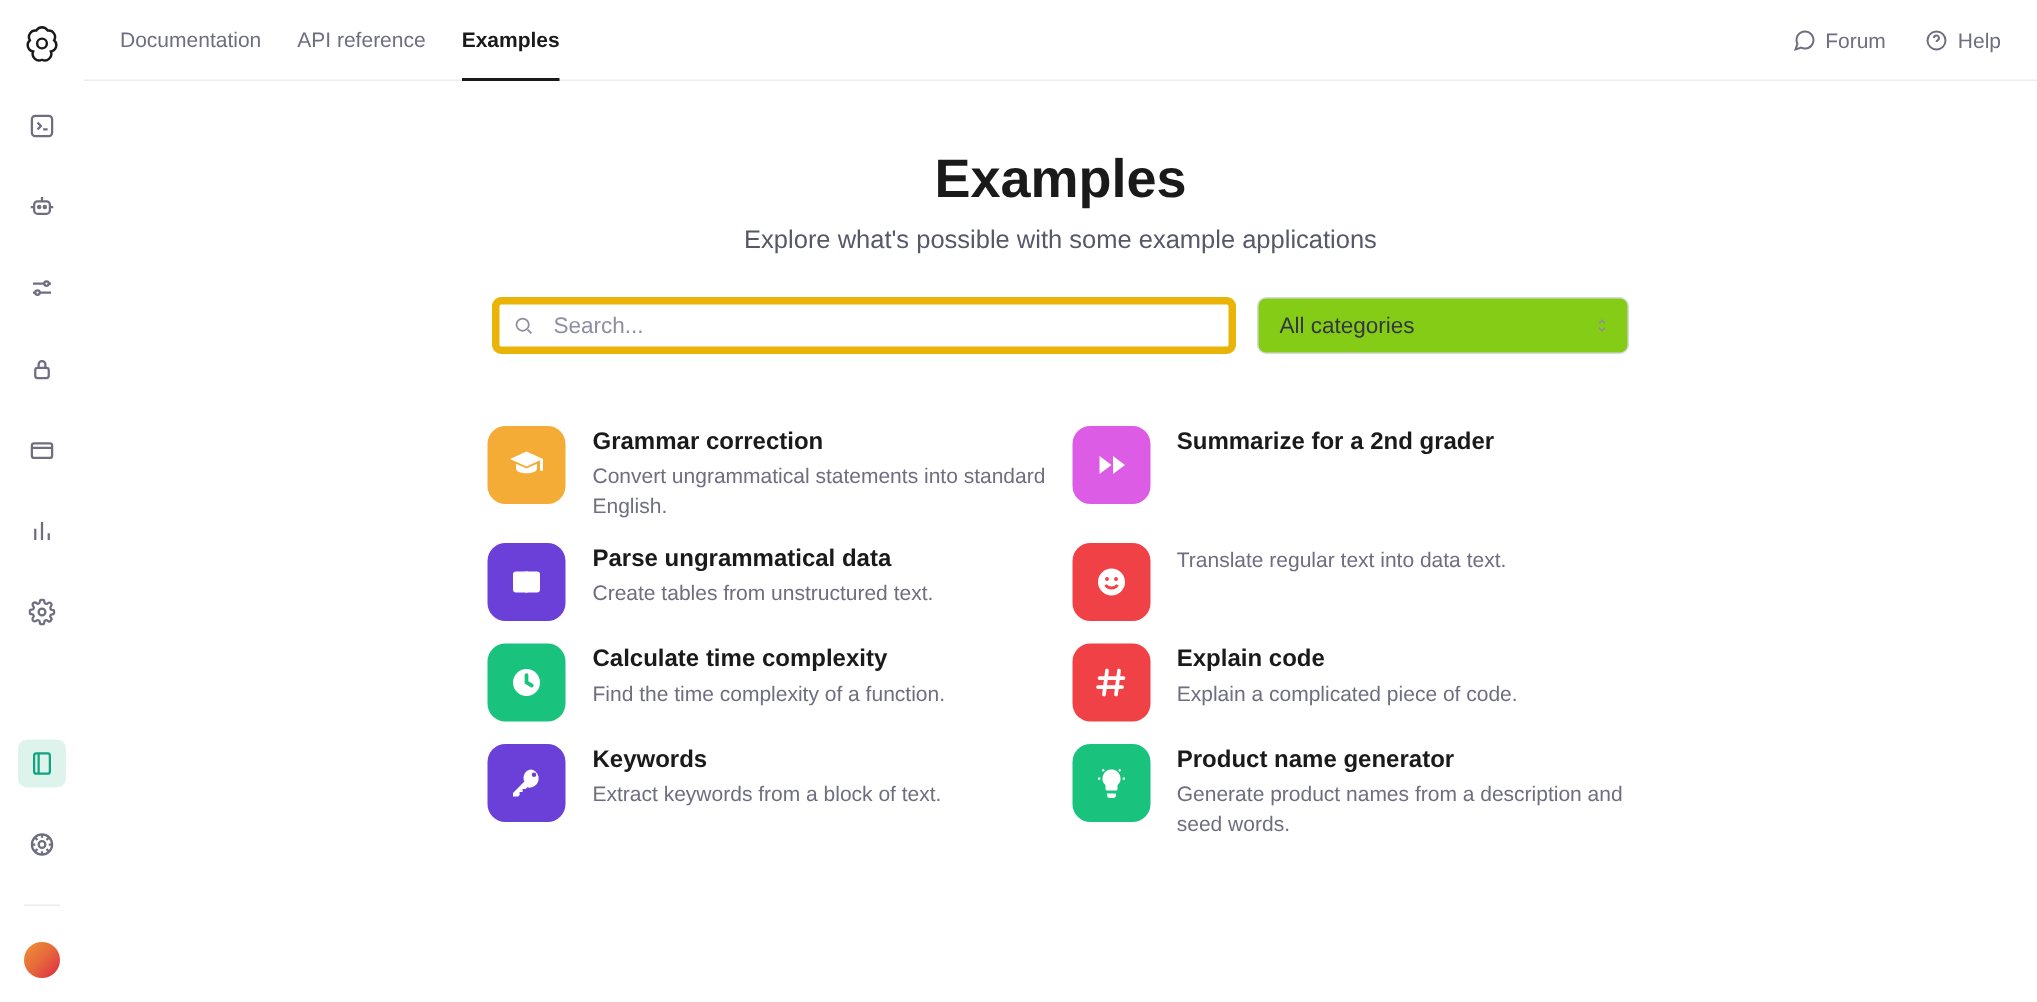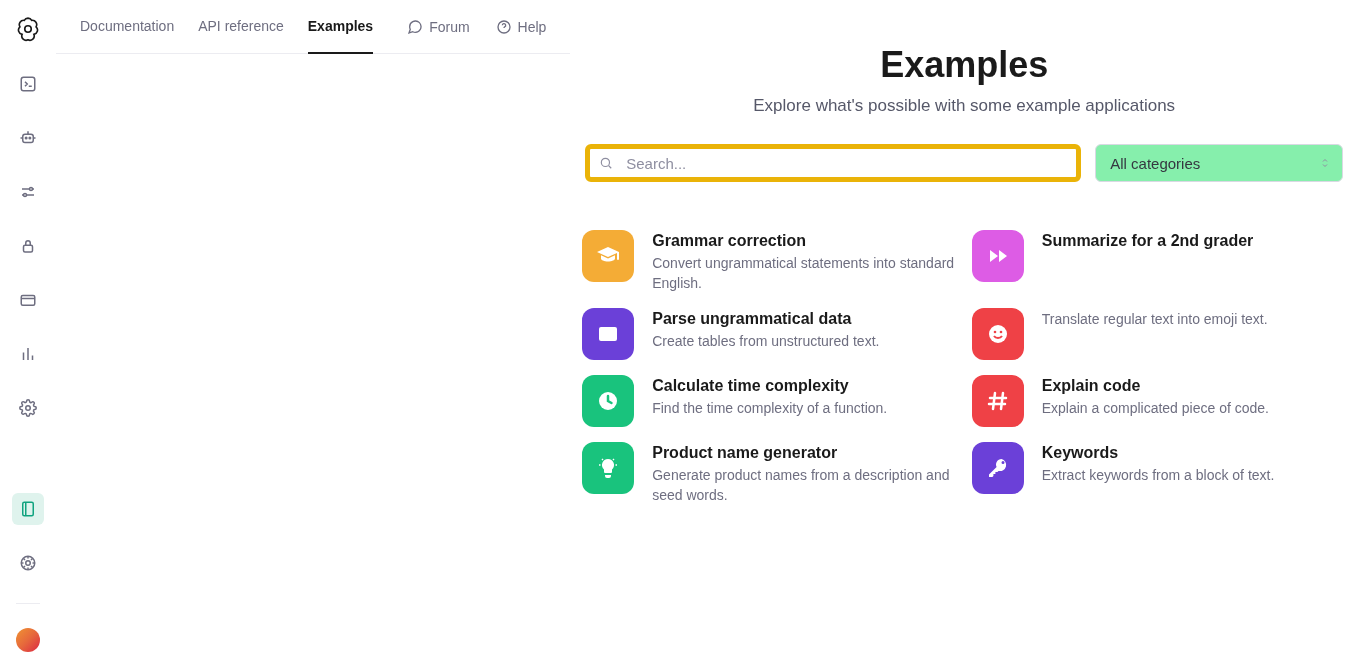--- a/index.html
+++ b/index.html
@@ -33,21 +33,21 @@
     .sidebar-icon.active {
       background: #dff3ed;
       color: #10a37f;
     }
     .sidebar-spacer { flex: 1; }
     .sidebar .avatar {
       width: 24px; height: 24px; border-radius: 50%;
       background: linear-gradient(135deg, #f09433, #e6683c, #dc2743);
       margin-bottom: 16px;
     }
-    .main { flex: 1; display: flex; flex-direction: row; }
+    .main { flex: 1; display: flex; flex-direction: column; }
     .topnav {
       height: 54px;
       border-bottom: 1px solid #ececf1;
       display: flex;
       align-items: center;
       padding: 0 24px;
       gap: 8px;
     }
     .nav-tabs { display: flex; gap: 24px; }
     .nav-tab {
@@ -120,21 +120,21 @@
     .category-select {
       width: 100%;
       height: 38px;
       border: 1px solid #d9d9e3;
       border-radius: 6px;
       padding: 0 36px 0 14px;
       font-size: 15px;
       color: #353740;
       outline: none;
       appearance: none;
-      background: #86efac;
+      background: #84cc16;
       cursor: pointer;
     }
     .select-wrap .chevrons {
       position: absolute; right: 12px; top: 50%; transform: translateY(-50%);
       color: #8e8ea0;
     }
     .grid {
       width: 764px;
       margin: 0 auto;
       display: grid;
@@ -340,21 +340,21 @@
           <div class="example">
     <div class="example-icon" style="background:#ef4146">
               <svg width="24" height="24" viewBox="0 0 24 24" fill="currentColor">
                 <circle cx="12" cy="12" r="9"></circle>
                 <circle cx="9" cy="10" r="1.3" fill="#ef4146"></circle>
                 <circle cx="15" cy="10" r="1.3" fill="#ef4146"></circle>
                 <path stroke="#ef4146" stroke-width="2" fill="none" d="M8 14c1 1.5 2.5 2 4 2s3-.5 4-2"></path>
               </svg>
             </div>
     <div class="example-text">
-      <div class="example-desc">Translate regular text into emoji text.</div>
+      <div class="example-desc">Translate regular text into data text.</div>
     </div>
           </div>
           <div class="example">
     <div class="example-icon" style="background:#19c37d">
               <svg width="24" height="24" viewBox="0 0 24 24" fill="currentColor">
                 <circle cx="12" cy="12" r="9"></circle>
                 <path stroke="#19c37d" stroke-width="2.5" stroke-linecap="round" d="M12 7v5l3.5 2"></path>
               </svg>
             </div>
     <div class="example-text">
@@ -367,39 +367,39 @@
               <svg width="24" height="24" viewBox="0 0 24 24" fill="currentColor">
                 <path stroke="#fff" stroke-width="2.5" stroke-linecap="round" fill="none" d="M9 4 7 20M17 4l-2 16M4 9h16M3 15h16"></path>
               </svg>
             </div>
     <div class="example-text">
       <div class="example-title">Explain code</div>
       <div class="example-desc">Explain a complicated piece of code.</div>
     </div>
           </div>
           <div class="example">
+    <div class="example-icon" style="background:#6b40d8">
+              <svg width="24" height="24" viewBox="0 0 24 24" fill="currentColor">
+                <path d="M14 8a4 4 0 1 1 2.83 6.83L14 17.66V20h-3v-3H8l-4-4 7.17-7.17A4 4 0 0 1 14 8Z" fill="none" stroke="#fff" stroke-width="0"></path>
+                <path d="M15.5 3a5.5 5.5 0 0 0-4.9 8L3 18.6V21h3.4l1-1v-2h2v-2h2l1.1-1.1a5.5 5.5 0 1 0 3-11.9ZM17 8a1.5 1.5 0 1 1 0-3 1.5 1.5 0 0 1 0 3Z"></path>
+              </svg>
+            </div>
+    <div class="example-text">
+      <div class="example-title">Keywords</div>
+      <div class="example-desc">Extract keywords from a block of text.</div>
+    </div>
+          </div>
+          <div class="example">
     <div class="example-icon" style="background:#19c37d">
               <svg width="24" height="24" viewBox="0 0 24 24" fill="currentColor">
                 <path d="M12 3a6 6 0 0 0-4 10.46V16a1 1 0 0 0 1 1h6a1 1 0 0 0 1-1v-2.54A6 6 0 0 0 12 3ZM9 19h6v1a2 2 0 0 1-2 2h-2a2 2 0 0 1-2-2v-1Z"></path>
                 <path stroke="#fff" stroke-width="1.5" d="M6 3l1 1M18 3l-1 1M3 9h1.5M19.5 9H21"></path>
               </svg>
             </div>
     <div class="example-text">
       <div class="example-title">Product name generator</div>
       <div class="example-desc">Generate product names from a description and seed words.</div>
     </div>
           </div>
-          <div class="example">
-    <div class="example-icon" style="background:#6b40d8">
-              <svg width="24" height="24" viewBox="0 0 24 24" fill="currentColor">
-                <path d="M14 8a4 4 0 1 1 2.83 6.83L14 17.66V20h-3v-3H8l-4-4 7.17-7.17A4 4 0 0 1 14 8Z" fill="none" stroke="#fff" stroke-width="0"></path>
-                <path d="M15.5 3a5.5 5.5 0 0 0-4.9 8L3 18.6V21h3.4l1-1v-2h2v-2h2l1.1-1.1a5.5 5.5 0 1 0 3-11.9ZM17 8a1.5 1.5 0 1 1 0-3 1.5 1.5 0 0 1 0 3Z"></path>
-              </svg>
-            </div>
-    <div class="example-text">
-      <div class="example-title">Keywords</div>
-      <div class="example-desc">Extract keywords from a block of text.</div>
-    </div>
-          </div>
         </div>
     </div>
   </div>
 </div>
 
 </body></html>

